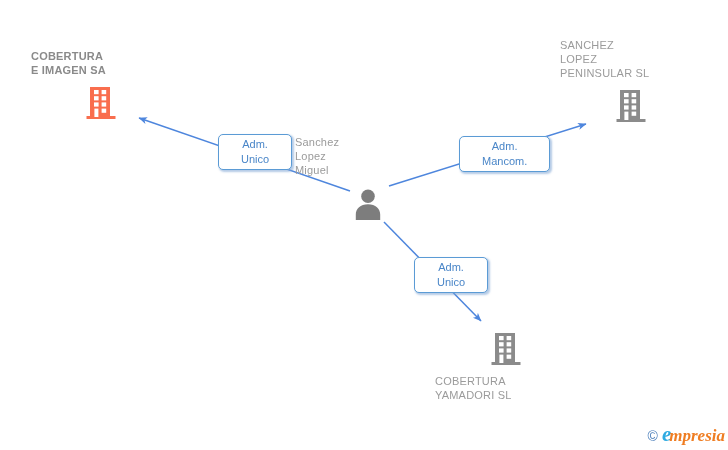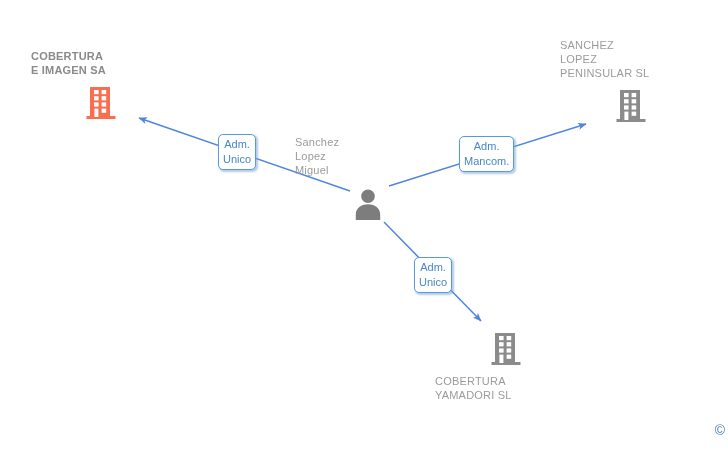--- a/index.html
+++ b/index.html
@@ -15,21 +15,21 @@
   }
   .node-label.bold{font-weight:bold;color:var(--company-text-strong,#8a8a8a);}
   .icon-wrap{position:absolute;z-index:2;line-height:0;}
   .building-orange{color:var(--building-orange,#f96e4e);}
   .building-gray{color:var(--building-gray,#8b8b8b);}
   .person-gray{color:var(--person-gray,#7d7d7d);}
   .rel-box{
     position:absolute;z-index:3;background:#ffffff;
     border:1.5px solid var(--box-border,#5b9bd5);border-radius:5px;
     box-shadow:1.5px 1.5px 2px rgba(120,160,210,.55);
-    padding:2px 4px;text-align:center;
+    padding:2px 22px;text-align:center;
     font-size:11px;line-height:15px;color:var(--box-text,#4a86c8);white-space:pre-line;
   }
   .footer-logo{
     position:absolute;right:3px;top:422px;z-index:2;
     font-family:"Liberation Serif",serif;font-style:italic;
     display:flex;align-items:baseline;gap:4px;
   }
   .copyright{color:var(--logo-copyright,#4a7ebb);font-size:14px;font-style:normal;
     font-family:"Liberation Sans",sans-serif;}
   .logo-e{color:var(--logo-e,#2daae1);font-size:21px;font-weight:bold;}
@@ -129,15 +129,18 @@
 
   <div class="rel-box" style="left:218px;top:134px;">Adm.
 Unico</div>
   <div class="rel-box" style="left:459px;top:136px;">Adm.
 Mancom.</div>
   <div class="rel-box" style="left:414px;top:257px;">Adm.
 Unico</div>
 
   <div class="footer-logo">
     <span class="copyright">©</span>
+    <span>
+      <span class="logo-e">e</span><span class="logo-rest">mpresia</span>
+    </span>
   </div>
 
 </div>
 
 </body></html>

